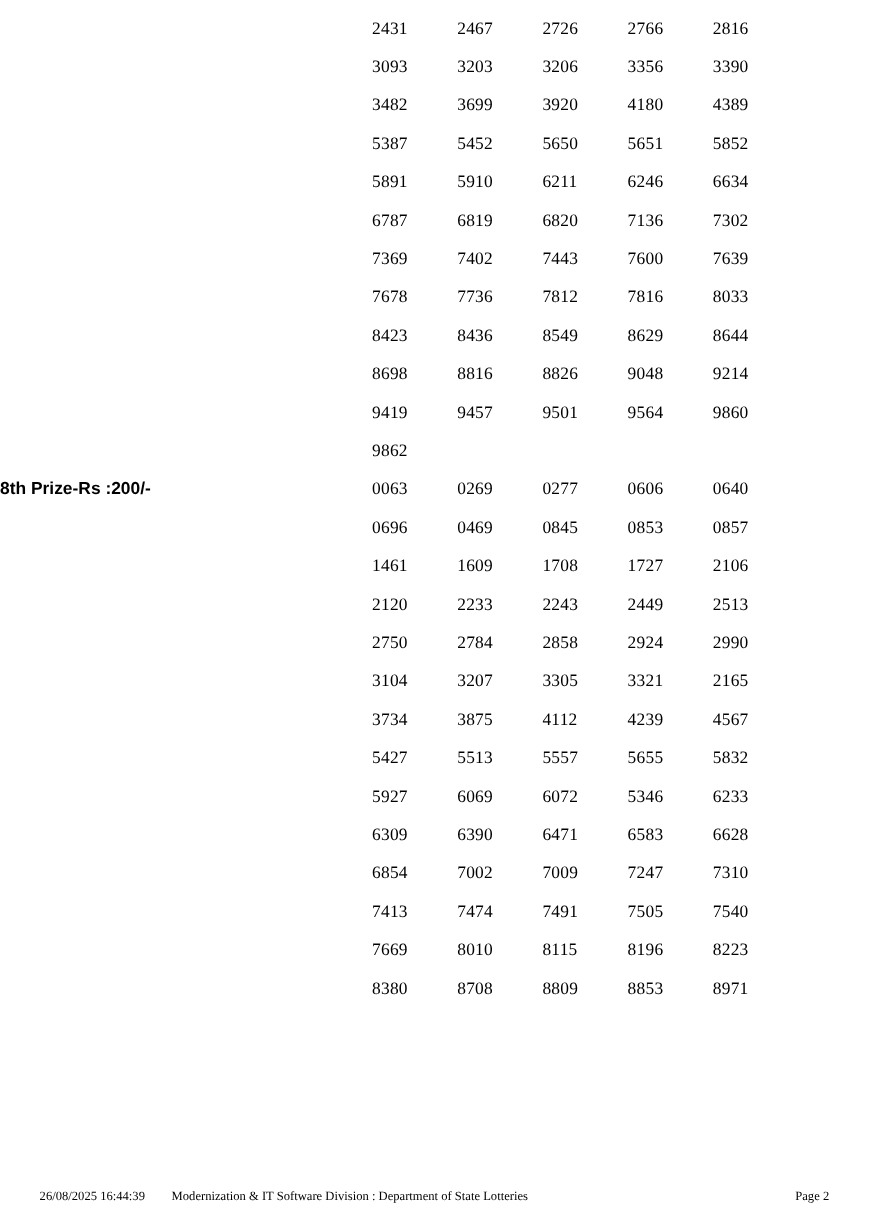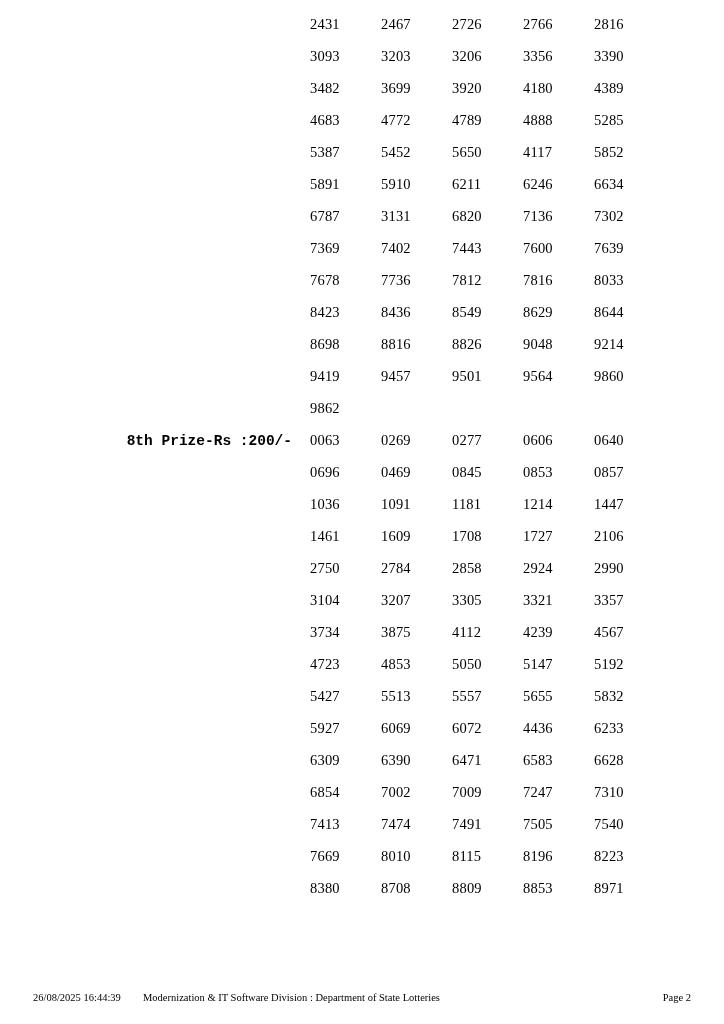--- a/index.html
+++ b/index.html
@@ -32,24 +32,24 @@
     width: 724px;
   }
   .row {
     display: flex;
     align-items: baseline;
     height: 32px;
   }
   .label-cell {
     width: 310px;
     flex: 0 0 310px;
-    text-align: right;
+    text-align: left;
     font-weight: bold;
     font-size: 14.5px;
-    font-family: Liberation Mono, monospace;
+    font-family: Liberation Sans, sans-serif;
     padding-right: 18px;
     box-sizing: border-box;
   }
   .nums {
     display: flex;
     flex: 1 1 auto;
   }
   .num {
     width: 71px;
     flex: 0 0 71px;
@@ -122,52 +122,42 @@
             <div class="num">3482</div>
             <div class="num">3699</div>
             <div class="num">3920</div>
             <div class="num">4180</div>
             <div class="num">4389</div>
           </div>
         </div>
         <div class="row">
           <div class="label-cell"></div>
           <div class="nums">
-            <div class="num">4683</div>
-            <div class="num">4772</div>
-            <div class="num">4789</div>
-            <div class="num">4888</div>
-            <div class="num">5285</div>
-          </div>
-        </div>
-        <div class="row">
-          <div class="label-cell"></div>
-          <div class="nums">
             <div class="num">5387</div>
             <div class="num">5452</div>
             <div class="num">5650</div>
-            <div class="num">4117</div>
+            <div class="num">5651</div>
             <div class="num">5852</div>
           </div>
         </div>
         <div class="row">
           <div class="label-cell"></div>
           <div class="nums">
             <div class="num">5891</div>
             <div class="num">5910</div>
             <div class="num">6211</div>
             <div class="num">6246</div>
             <div class="num">6634</div>
           </div>
         </div>
         <div class="row">
           <div class="label-cell"></div>
           <div class="nums">
             <div class="num">6787</div>
-            <div class="num">3131</div>
+            <div class="num">6819</div>
             <div class="num">6820</div>
             <div class="num">7136</div>
             <div class="num">7302</div>
           </div>
         </div>
         <div class="row">
           <div class="label-cell"></div>
           <div class="nums">
             <div class="num">7369</div>
             <div class="num">7402</div>
@@ -244,94 +234,84 @@
             <div class="num">0696</div>
             <div class="num">0469</div>
             <div class="num">0845</div>
             <div class="num">0853</div>
             <div class="num">0857</div>
           </div>
         </div>
         <div class="row">
           <div class="label-cell"></div>
           <div class="nums">
-            <div class="num">1036</div>
-            <div class="num">1091</div>
-            <div class="num">1181</div>
-            <div class="num">1214</div>
-            <div class="num">1447</div>
-          </div>
-        </div>
-        <div class="row">
-          <div class="label-cell"></div>
-          <div class="nums">
             <div class="num">1461</div>
             <div class="num">1609</div>
             <div class="num">1708</div>
             <div class="num">1727</div>
             <div class="num">2106</div>
           </div>
         </div>
         <div class="row">
           <div class="label-cell"></div>
           <div class="nums">
+            <div class="num">2120</div>
+            <div class="num">2233</div>
+            <div class="num">2243</div>
+            <div class="num">2449</div>
+            <div class="num">2513</div>
+          </div>
+        </div>
+        <div class="row">
+          <div class="label-cell"></div>
+          <div class="nums">
             <div class="num">2750</div>
             <div class="num">2784</div>
             <div class="num">2858</div>
             <div class="num">2924</div>
             <div class="num">2990</div>
           </div>
         </div>
         <div class="row">
           <div class="label-cell"></div>
           <div class="nums">
             <div class="num">3104</div>
             <div class="num">3207</div>
             <div class="num">3305</div>
             <div class="num">3321</div>
-            <div class="num">3357</div>
+            <div class="num">2165</div>
           </div>
         </div>
         <div class="row">
           <div class="label-cell"></div>
           <div class="nums">
             <div class="num">3734</div>
             <div class="num">3875</div>
             <div class="num">4112</div>
             <div class="num">4239</div>
             <div class="num">4567</div>
           </div>
         </div>
         <div class="row">
           <div class="label-cell"></div>
           <div class="nums">
-            <div class="num">4723</div>
-            <div class="num">4853</div>
-            <div class="num">5050</div>
-            <div class="num">5147</div>
-            <div class="num">5192</div>
-          </div>
-        </div>
-        <div class="row">
-          <div class="label-cell"></div>
-          <div class="nums">
             <div class="num">5427</div>
             <div class="num">5513</div>
             <div class="num">5557</div>
             <div class="num">5655</div>
             <div class="num">5832</div>
           </div>
         </div>
         <div class="row">
           <div class="label-cell"></div>
           <div class="nums">
             <div class="num">5927</div>
             <div class="num">6069</div>
             <div class="num">6072</div>
-            <div class="num">4436</div>
+            <div class="num">5346</div>
             <div class="num">6233</div>
           </div>
         </div>
         <div class="row">
           <div class="label-cell"></div>
           <div class="nums">
             <div class="num">6309</div>
             <div class="num">6390</div>
             <div class="num">6471</div>
             <div class="num">6583</div>

